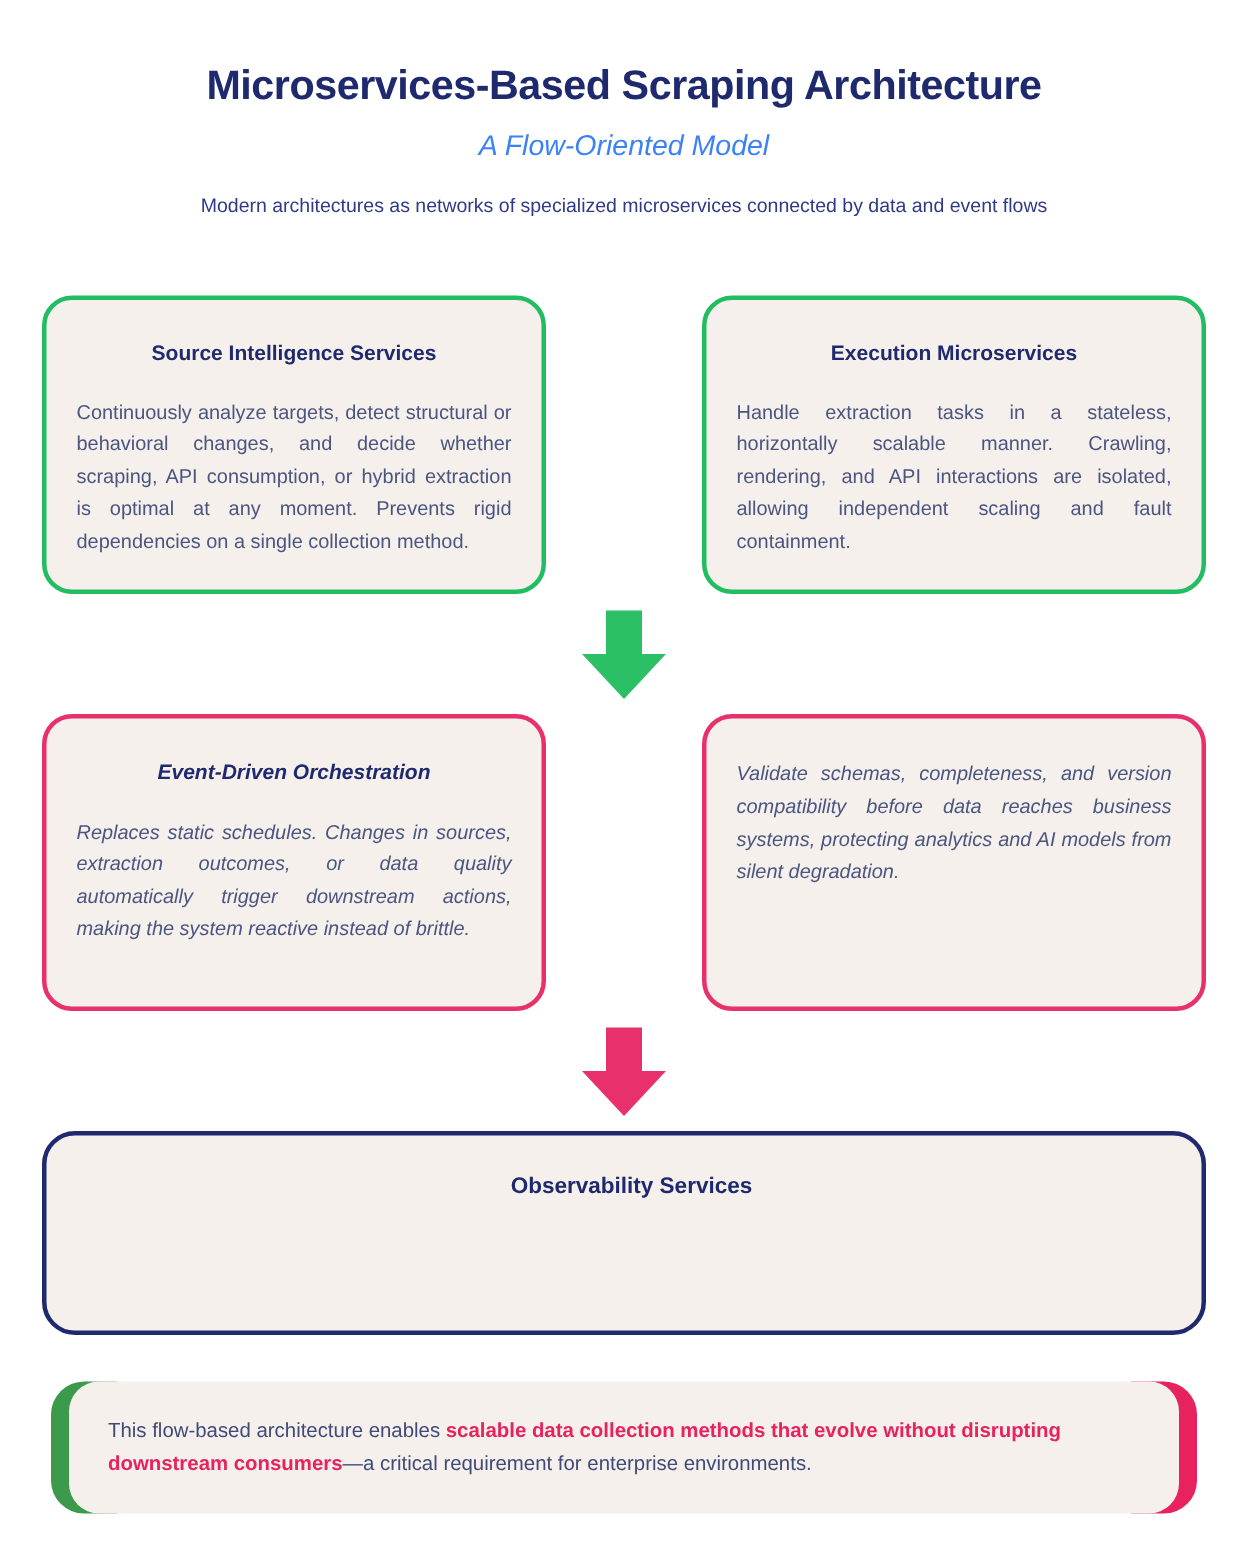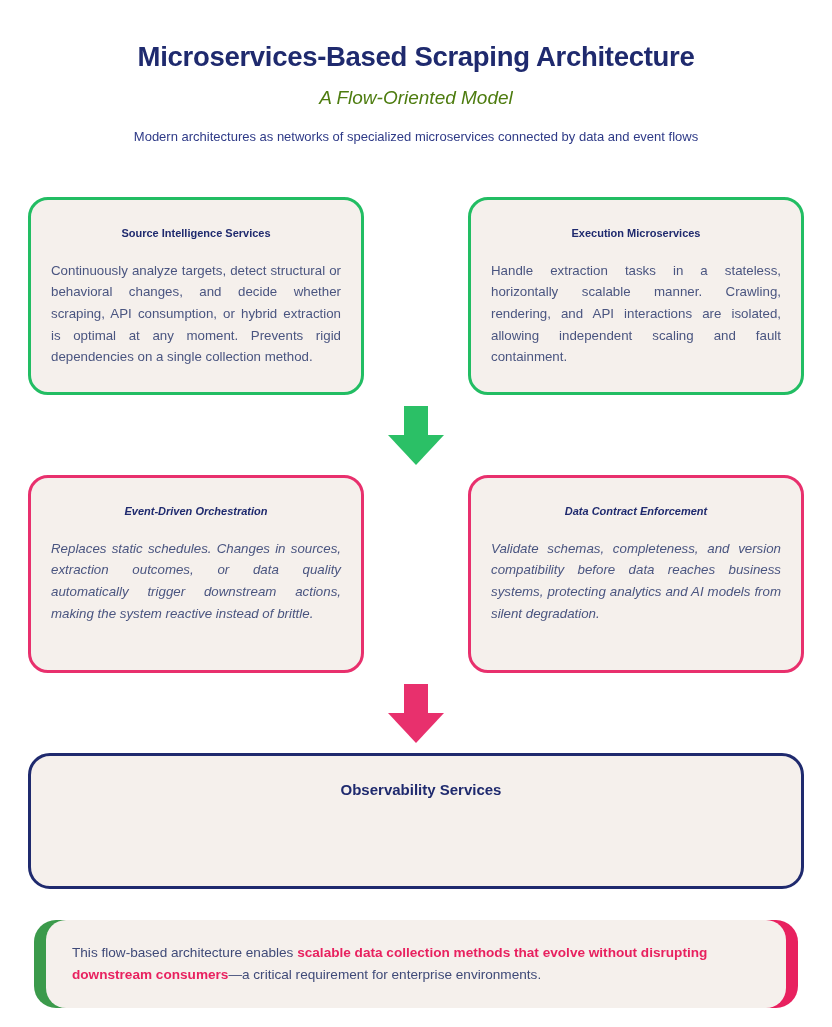--- a/index.html
+++ b/index.html
@@ -33,21 +33,21 @@
     font-size: 27.5px;
     font-weight: bold;
     letter-spacing: -0.3px;
     color: #1f2a6e;
     margin: 0;
     line-height: 1.25;
   }
   .subtitle {
     font-size: 19px;
     font-style: italic;
-    color: #4d7c0f;
+    color: #3b82f6;
     margin: 12px 0 0 0;
     font-weight: normal;
     line-height: 1.3;
   }
   .lede {
     font-size: 13px;
     color: #2e3a87;
     margin: 17px 0 0 0;
     font-weight: normal;
     line-height: 1.35;
@@ -66,21 +66,21 @@
     background: #f5f0ec;
     border-radius: 20px;
     box-sizing: border-box;
     padding: 26px 20px 22px 20px;
     min-height: 198px;
   }
   .card.green  { border: 3px solid #22bd63; }
   .card.pink   { border: 3px solid #e8306d; }
 
   .card-title {
-    font-size: 11px;
+    font-size: 14px;
     font-weight: bold;
     color: #1f2a6e;
     text-align: center;
     margin: 0 0 20px 0;
     line-height: 1.3;
   }
   .card-body {
     font-size: 13.3px;
     line-height: 1.62;
     color: #4a5580;
@@ -211,21 +211,20 @@
       <div class="head"></div>
     </div>
   </div>
 
   <div class="grid" style="margin-top:0;font-style:italic;">
     <div class="card pink">
       <div class="card-title">Event-Driven Orchestration</div>
       <p class="card-body">Replaces static schedules. Changes in sources, extraction outcomes, or data quality automatically trigger downstream actions, making the system reactive instead of brittle.</p>
     </div>
     <div class="card pink">
-      <div class="card-title">Data Contract Enforcement</div>
       <p class="card-body">Validate schemas, completeness, and version compatibility before data reaches business systems, protecting analytics and AI models from silent degradation.</p>
     </div>
   </div>
 
   <div class="arrow-row">
     <div class="arrow pink">
       <div class="shaft"></div>
       <div class="head"></div>
     </div>
   </div>

